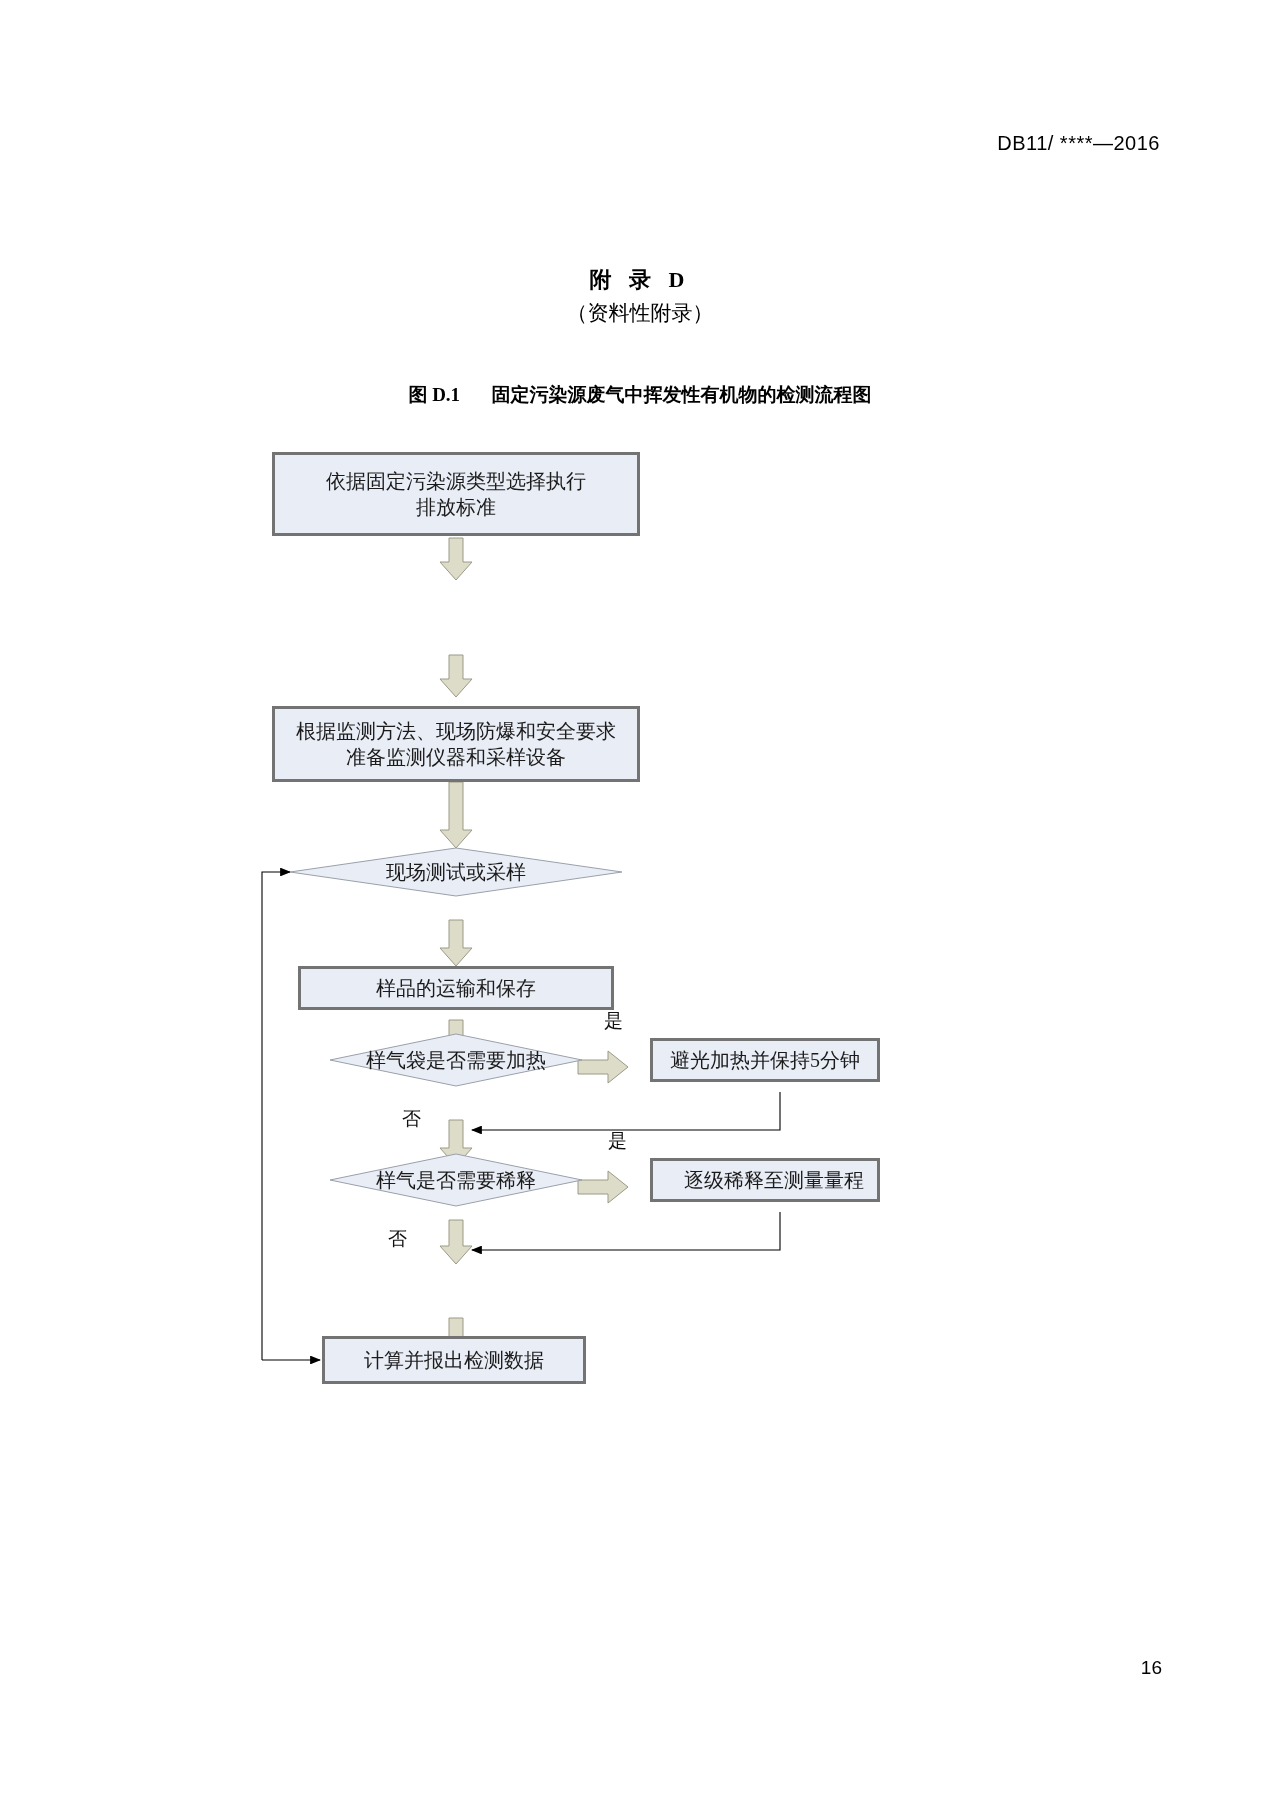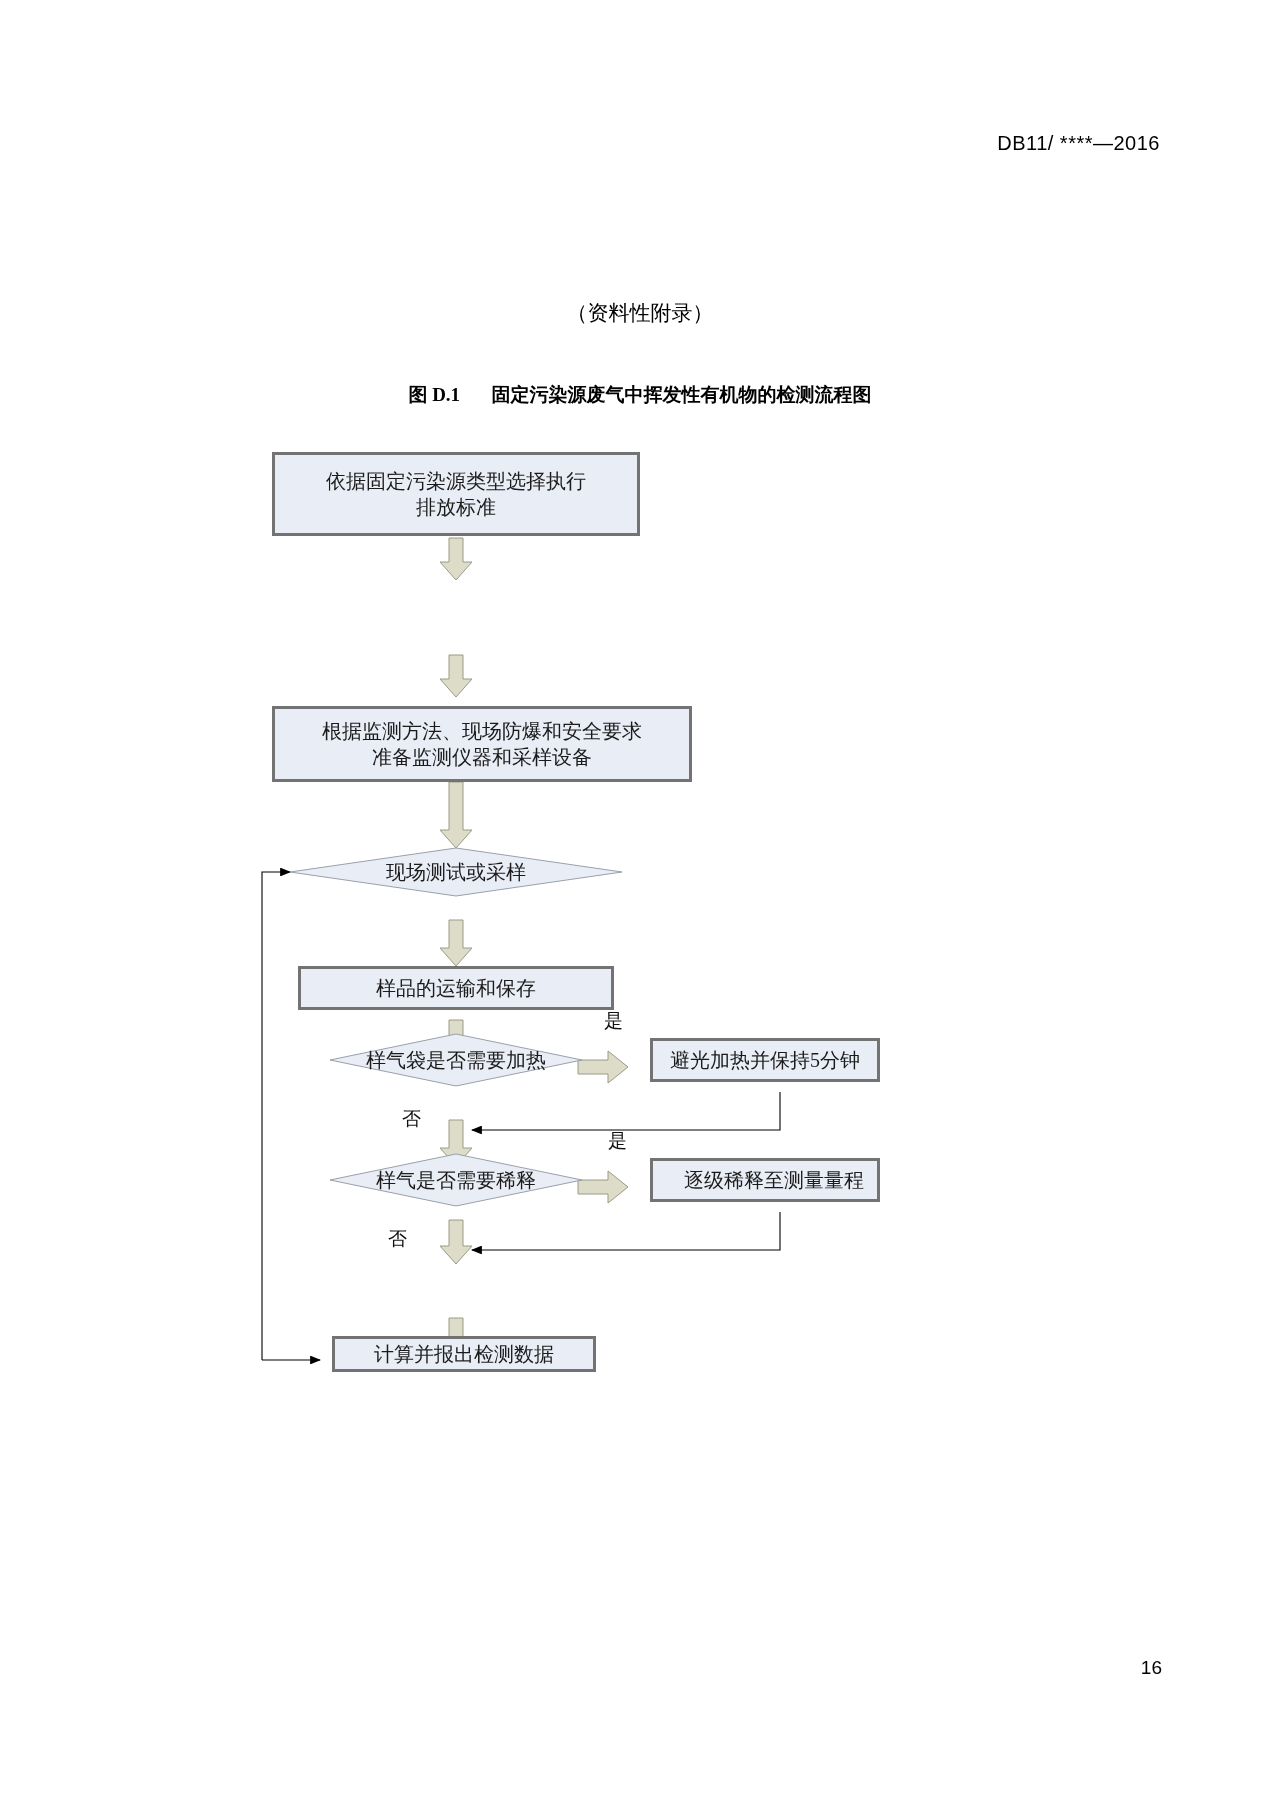--- a/index.html
+++ b/index.html
@@ -49,20 +49,21 @@
     font-family:"Liberation Serif","DejaVu Serif",serif;
   }
 </style>
 </head>
 <body>
 
 <div class="page">
 
   <div class="hdr">DB11/ ****—2016</div>
 
+  <div class="ttl-wrap t-appendix">附 录 D</div>
   <div class="ttl-wrap t-sub">（资料性附录）</div>
 
   <div class="ttl-wrap t-fig">
     <span>图 D.1</span>
     <span class="sp"></span>
     <span>固定污染源废气中挥发性有机物的检测流程图</span>
   </div>
 
   <div id="flow">
 
@@ -106,41 +107,41 @@
     </svg>
 
     <div class="node box" style="left:272px;top:22px;width:368px;height:84px;">
       <span>
         <span>依据固定污染源类型选择执行</span><br>
         <span>排放标准</span>
       </span>
     </div>
 
 
-    <div class="node box" style="left:272px;top:276px;width:420px;height:76px;">
+    <div class="node box" style="left:272px;top:276px;width:368px;height:76px;">
       <span>
         <span>根据监测方法、现场防爆和安全要求</span><br>
         <span>准备监测仪器和采样设备</span>
       </span>
     </div>
 
     <div class="diamond-label" style="left:330px;top:424px;width:252px;height:36px;">现场测试或采样</div>
 
     <div class="node box" style="left:298px;top:536px;width:316px;height:44px;">样品的运输和保存</div>
 
     <div class="diamond-label" style="left:330px;top:612px;width:252px;height:36px;">样气袋是否需要加热</div>
 
     <div class="node box" style="left:650px;top:608px;width:230px;height:44px;">避光加热并保持5分钟</div>
 
     <div class="diamond-label" style="left:330px;top:732px;width:252px;height:36px;">样气是否需要稀释</div>
 
     <div class="node box" style="left:650px;top:728px;width:230px;height:44px;padding-left:18px;">逐级稀释至测量量程</div>
 
 
-    <div class="node box" style="left:332px;top:906px;width:264px;height:36px;">计算并报出检测数据</div>
+    <div class="node box" style="left:322px;top:906px;width:264px;height:48px;">计算并报出检测数据</div>
 
     <div class="yn" style="left:604px;top:578px;">是</div>
     <div class="yn" style="left:402px;top:676px;">否</div>
     <div class="yn" style="left:608px;top:698px;">是</div>
     <div class="yn" style="left:388px;top:796px;">否</div>
 
   </div>
 
   <div class="footer">16</div>
 </div>

